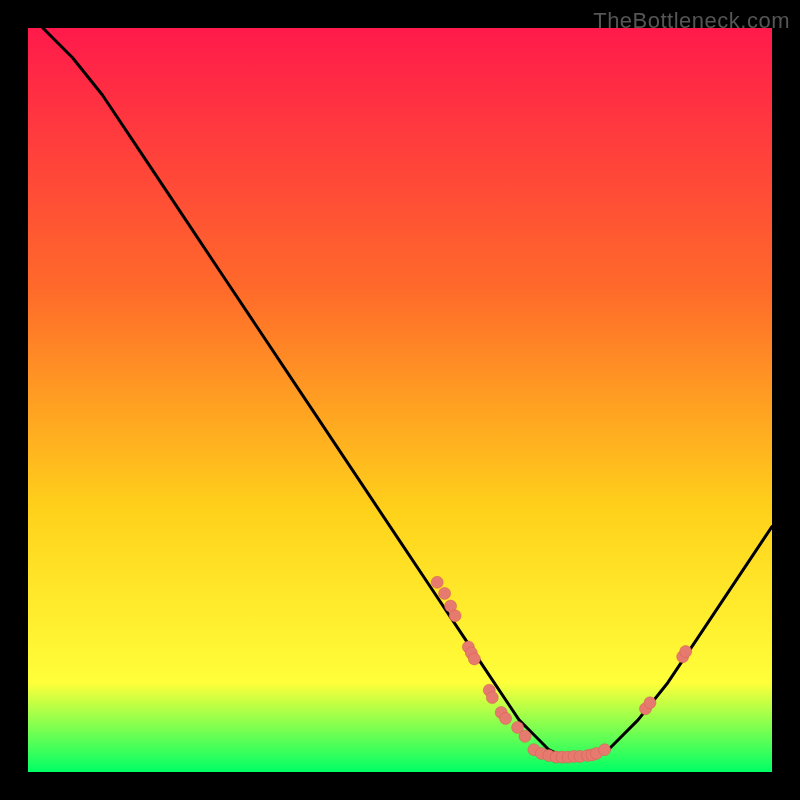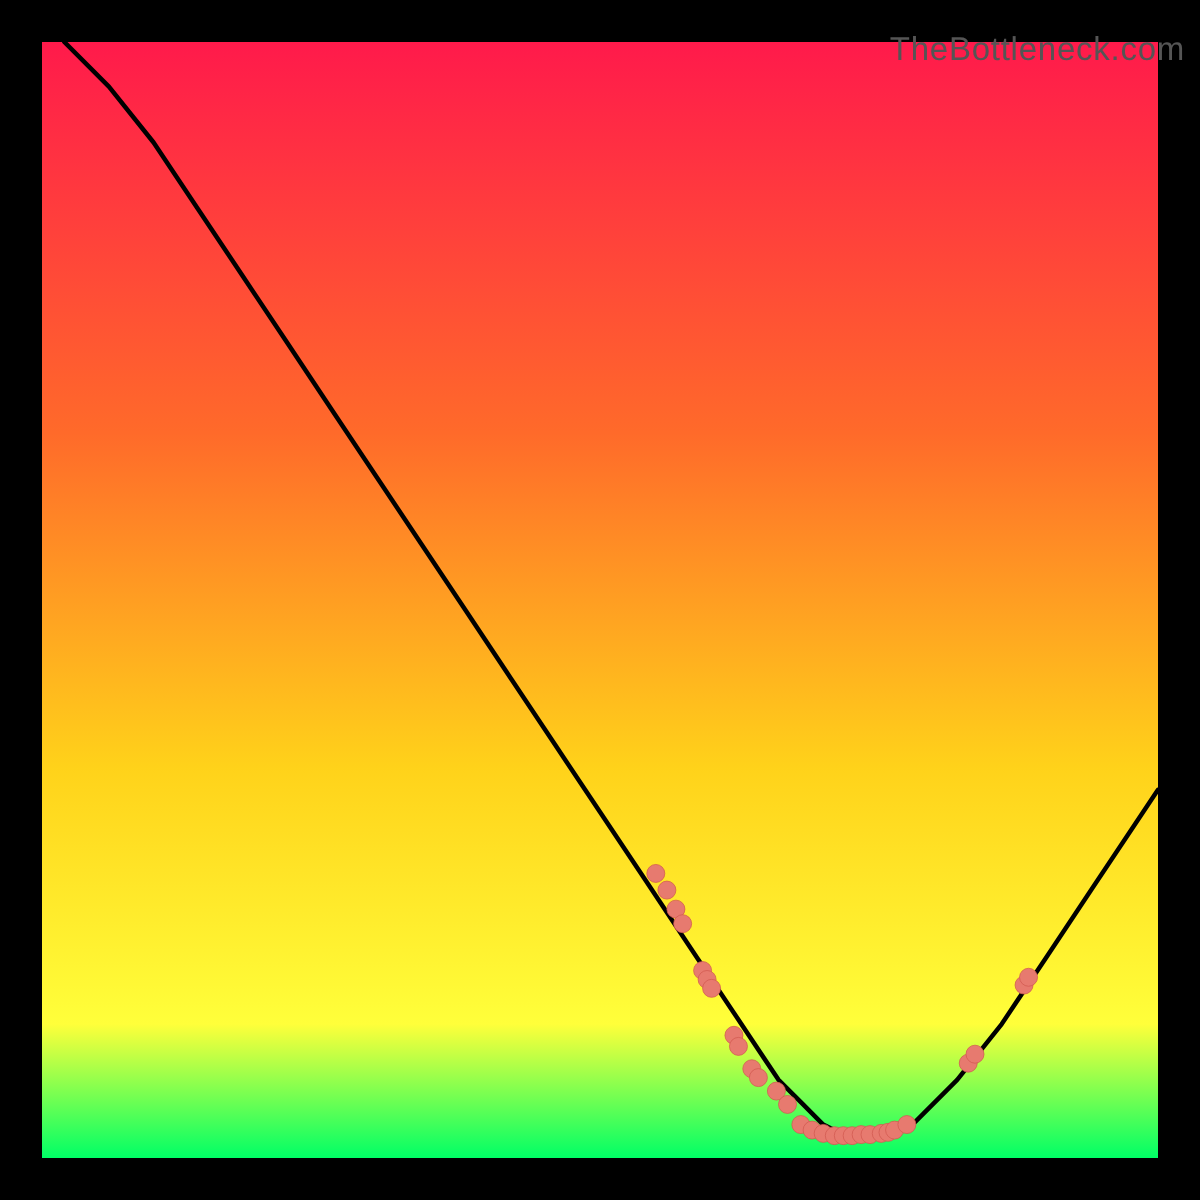--- a/index.html
+++ b/index.html
@@ -12,21 +12,21 @@
     overflow: hidden;
   }
   .wrap {
     position: relative;
     width: 800px;
     height: 800px;
     background: #000;
   }
   .watermark {
     position: absolute;
-    top: 20px;
+    top: 8px;
     right: 10px;
     color: #555;
     font-size: 22px;
     font-weight: 500;
     letter-spacing: 0.5px;
     z-index: 10;
   }
   .plot {
     position: absolute;
     left: 28px;

